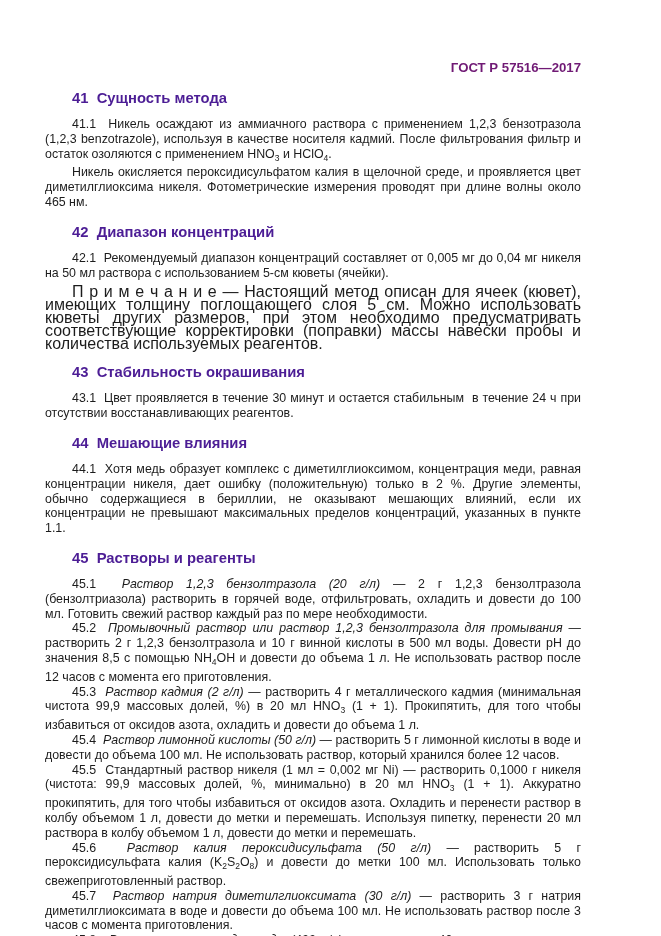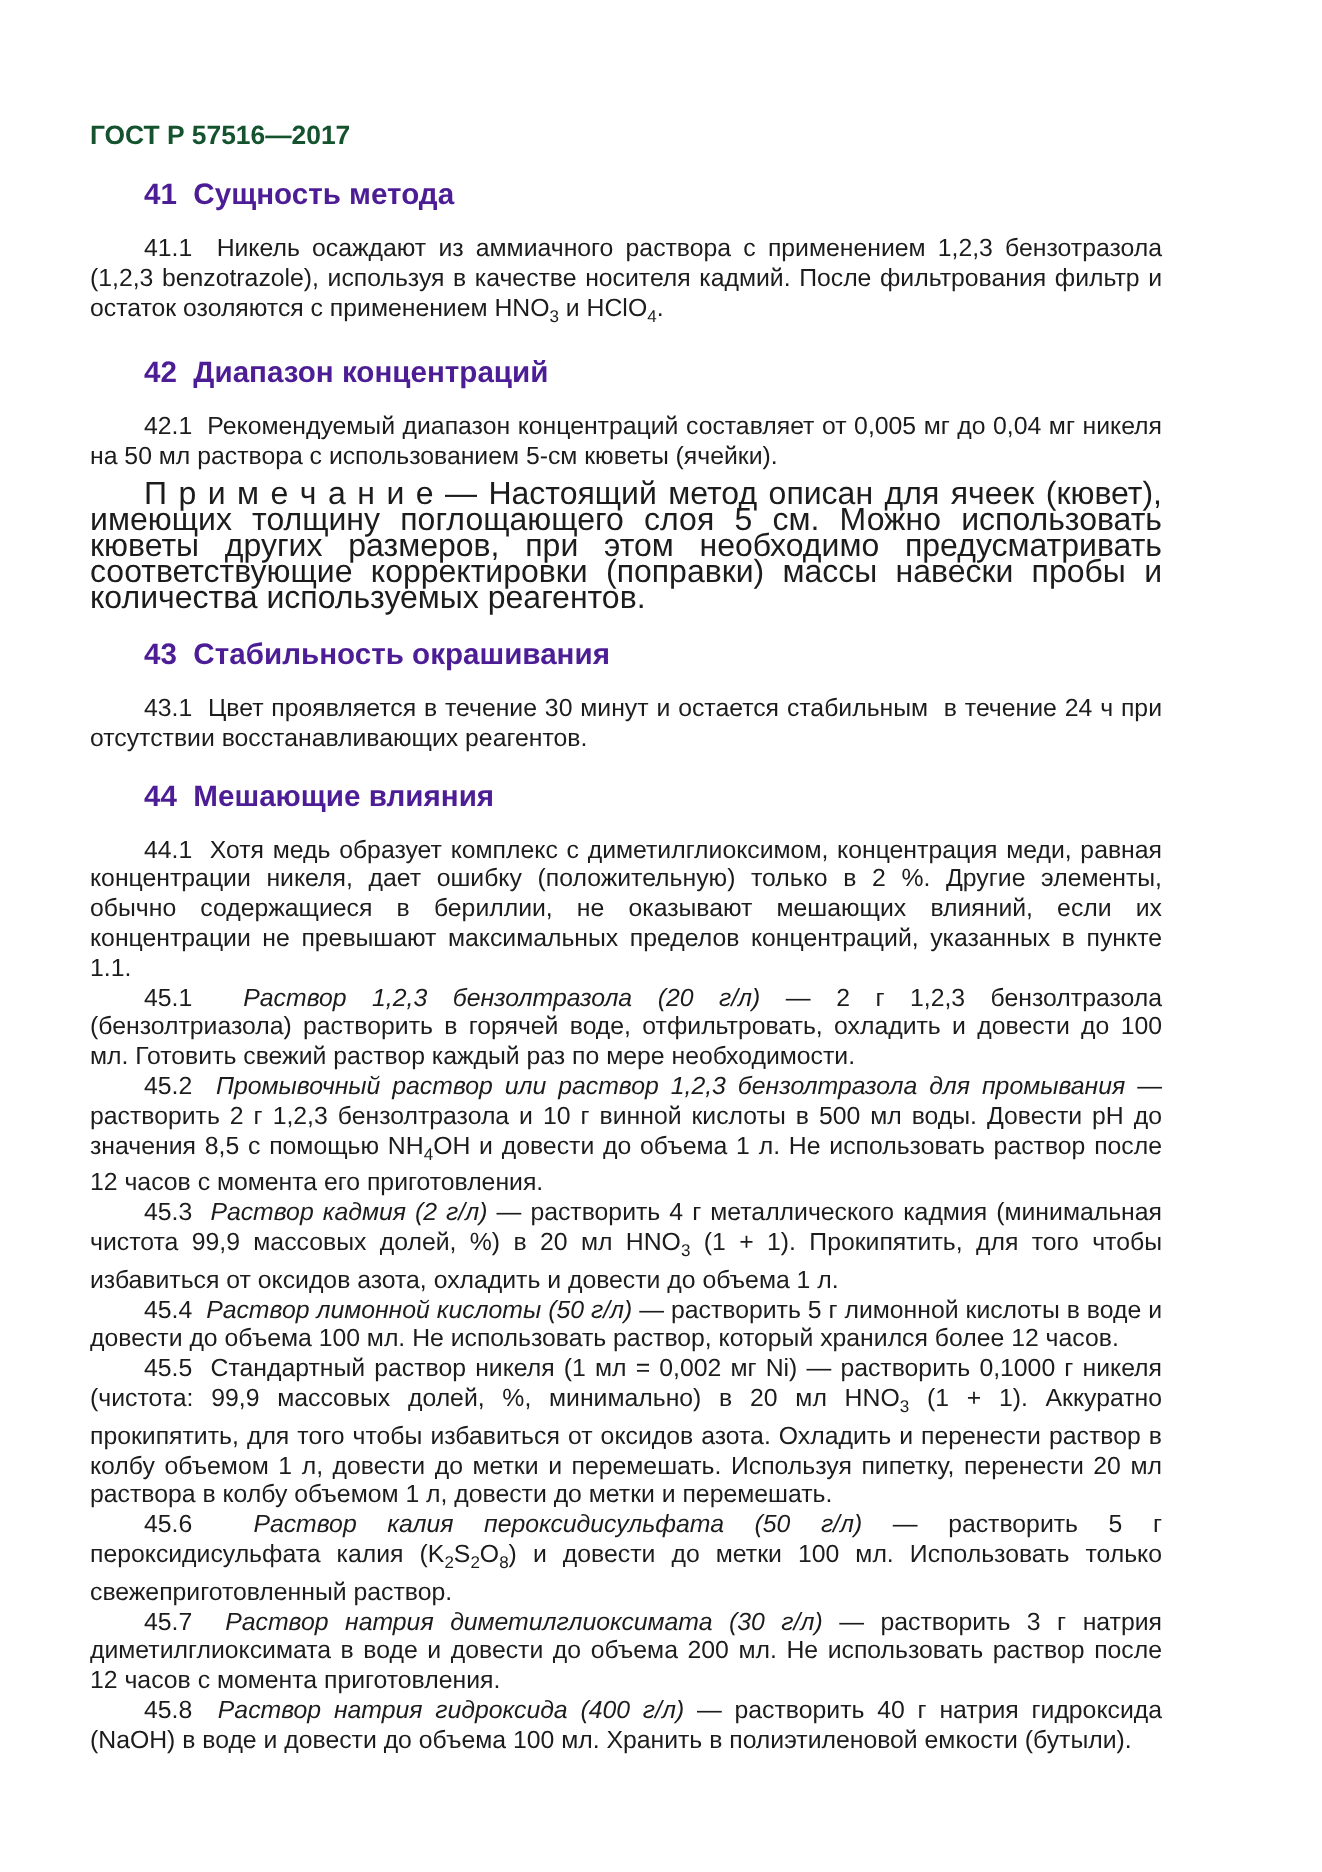--- a/index.html
+++ b/index.html
@@ -12,25 +12,25 @@
     font-family: "Liberation Sans", sans-serif;
     color: #1c1c1c;
   }
   .content {
     position: absolute;
     left: 45px;
     top: 60px;
     width: 536px;
   }
   .doc-header {
-    text-align: left;
+    text-align: right;
     font-weight: bold;
     font-size: 13.2px;
     line-height: 16px;
-    color: #14532d;
+    color: #701a75;
   }
   .sec-heading {
     font-size: 14.8px;
     font-weight: bold;
     line-height: 16px;
     margin: 14px 0 11px 27px;
     color: #4c1d95;
   }
   .para {
     margin: 0;
@@ -49,31 +49,33 @@
 </style>
 </head>
 <body>
 
 <div class="page">
   <div class="content">
     <div class="doc-header">ГОСТ Р 57516—2017</div>
     <div id="sections">
         <h2 class="sec-heading">41&nbsp;&nbsp;Сущность метода</h2>
         <p class="para"><span>41.1&nbsp; Никель осаждают из аммиачного раствора с применением 1,2,3 бензотразола (1,2,3 benzotrazole), используя в качестве носителя кадмий. После фильтрования фильтр и остаток озоляются с применением HNO</span><span class="sub">3</span><span> и HClO</span><span class="sub">4</span><span>.</span></p>
+        <p class="para"><span>Никель окисляется пероксидисульфатом калия в щелочной среде, и проявляется цвет диметил­глиоксима никеля. Фотометрические измерения проводят при длине волны около 465 нм.</span></p>
         <h2 class="sec-heading">42&nbsp;&nbsp;Диапазон концентраций</h2>
         <p class="para"><span>42.1&nbsp; Рекомендуемый диапазон концентраций составляет от 0,005 мг до 0,04 мг никеля на 50 мл раствора с использованием 5-см кюветы (ячейки).</span></p>
         <p class="para note"><span>П р и м е ч а н и е — Настоящий метод описан для ячеек (кювет), имеющих толщину поглощающего слоя 5 см. Можно использовать кюветы других размеров, при этом необходимо предусматривать соответствующие корректировки (поправки) массы навески пробы и количества используемых реагентов.</span></p>
         <h2 class="sec-heading">43&nbsp;&nbsp;Стабильность окрашивания</h2>
         <p class="para"><span>43.1&nbsp; Цвет проявляется в течение 30 минут и остается стабильным &nbsp;в течение 24 ч при отсутствии восстанавливающих реагентов.</span></p>
         <h2 class="sec-heading">44&nbsp;&nbsp;Мешающие влияния</h2>
         <p class="para"><span>44.1&nbsp; Хотя медь образует комплекс с диметилглиоксимом, концентрация меди, равная концент­рации никеля, дает ошибку (положительную) только в 2 %. Другие элементы, обычно содержащиеся в бериллии, не оказывают мешающих влияний, если их концентрации не превышают максимальных пределов концентраций, указанных в пункте 1.1.</span></p>
+        <h2 class="sec-heading">45&nbsp;&nbsp;Растворы и реагенты</h2>
         <p class="para"><span>45.1&nbsp; </span><span class="i">Раствор 1,2,3 бензолтразола (20 г/л)</span><span> — 2 г 1,2,3 бензолтразола (бензолтриазола) раство­рить в горячей воде, отфильтровать, охладить и довести до 100 мл. Готовить свежий раствор каждый раз по мере необходимости.</span></p>
         <p class="para"><span>45.2&nbsp; </span><span class="i">Промывочный раствор или раствор 1,2,3 бензолтразола для промывания</span><span> — растворить 2 г 1,2,3 бензолтразола и 10 г винной кислоты в 500 мл воды. Довести pH до значения 8,5 с помощью NH</span><span class="sub">4</span><span>OH и довести до объема 1 л. Не использовать раствор после 12 часов с момента его приготовления.</span></p>
         <p class="para"><span>45.3&nbsp; </span><span class="i">Раствор кадмия (2 г/л)</span><span> — растворить 4 г металлического кадмия (минимальная чистота 99,9 массовых долей, %) в 20 мл HNO</span><span class="sub">3</span><span> (1 + 1). Прокипятить, для того чтобы избавиться от оксидов азота, охладить и довести до объема 1 л.</span></p>
         <p class="para"><span>45.4&nbsp; </span><span class="i">Раствор лимонной кислоты (50 г/л)</span><span> — растворить 5 г лимонной кислоты в воде и довести до объема 100 мл. Не использовать раствор, который хранился более 12 часов.</span></p>
         <p class="para"><span>45.5&nbsp; Стандартный раствор никеля (1 мл = 0,002 мг Ni) — растворить 0,1000 г никеля (чистота: 99,9 массовых долей, %, минимально) в 20 мл HNO</span><span class="sub">3</span><span> (1 + 1). Аккуратно прокипятить, для того чтобы избавиться от оксидов азота. Охладить и перенести раствор в колбу объемом 1 л, довести до метки и перемешать. Используя пипетку, перенести 20 мл раствора в колбу объемом 1 л, довести до метки и перемешать.</span></p>
         <p class="para"><span>45.6&nbsp; </span><span class="i">Раствор калия пероксидисульфата (50 г/л)</span><span> — растворить 5 г пероксидисульфата калия (K</span><span class="sub">2</span><span>S</span><span class="sub">2</span><span>O</span><span class="sub">8</span><span>) и довести до метки 100 мл. Использовать только свежеприготовленный раствор.</span></p>
-        <p class="para"><span>45.7&nbsp; </span><span class="i">Раствор натрия диметилглиоксимата (30 г/л)</span><span> — растворить 3 г натрия диметилглиокси­мата в воде и довести до объема 200 мл. Не использовать раствор после 12 часов с момента приготов­ления.</span></p>
+        <p class="para"><span>45.7&nbsp; </span><span class="i">Раствор натрия диметилглиоксимата (30 г/л)</span><span> — растворить 3 г натрия диметилглиокси­мата в воде и довести до объема 100 мл. Не использовать раствор после 3 часов с момента приготов­ления.</span></p>
         <p class="para"><span>45.8&nbsp; </span><span class="i">Раствор натрия гидроксида (400 г/л)</span><span> — растворить 40 г натрия гидроксида (NaOH) в воде и довести до объема 100 мл. Хранить в полиэтиленовой емкости (бутыли).</span></p>
       </div>
 
   </div>
 </div>
 
 </body></html>

